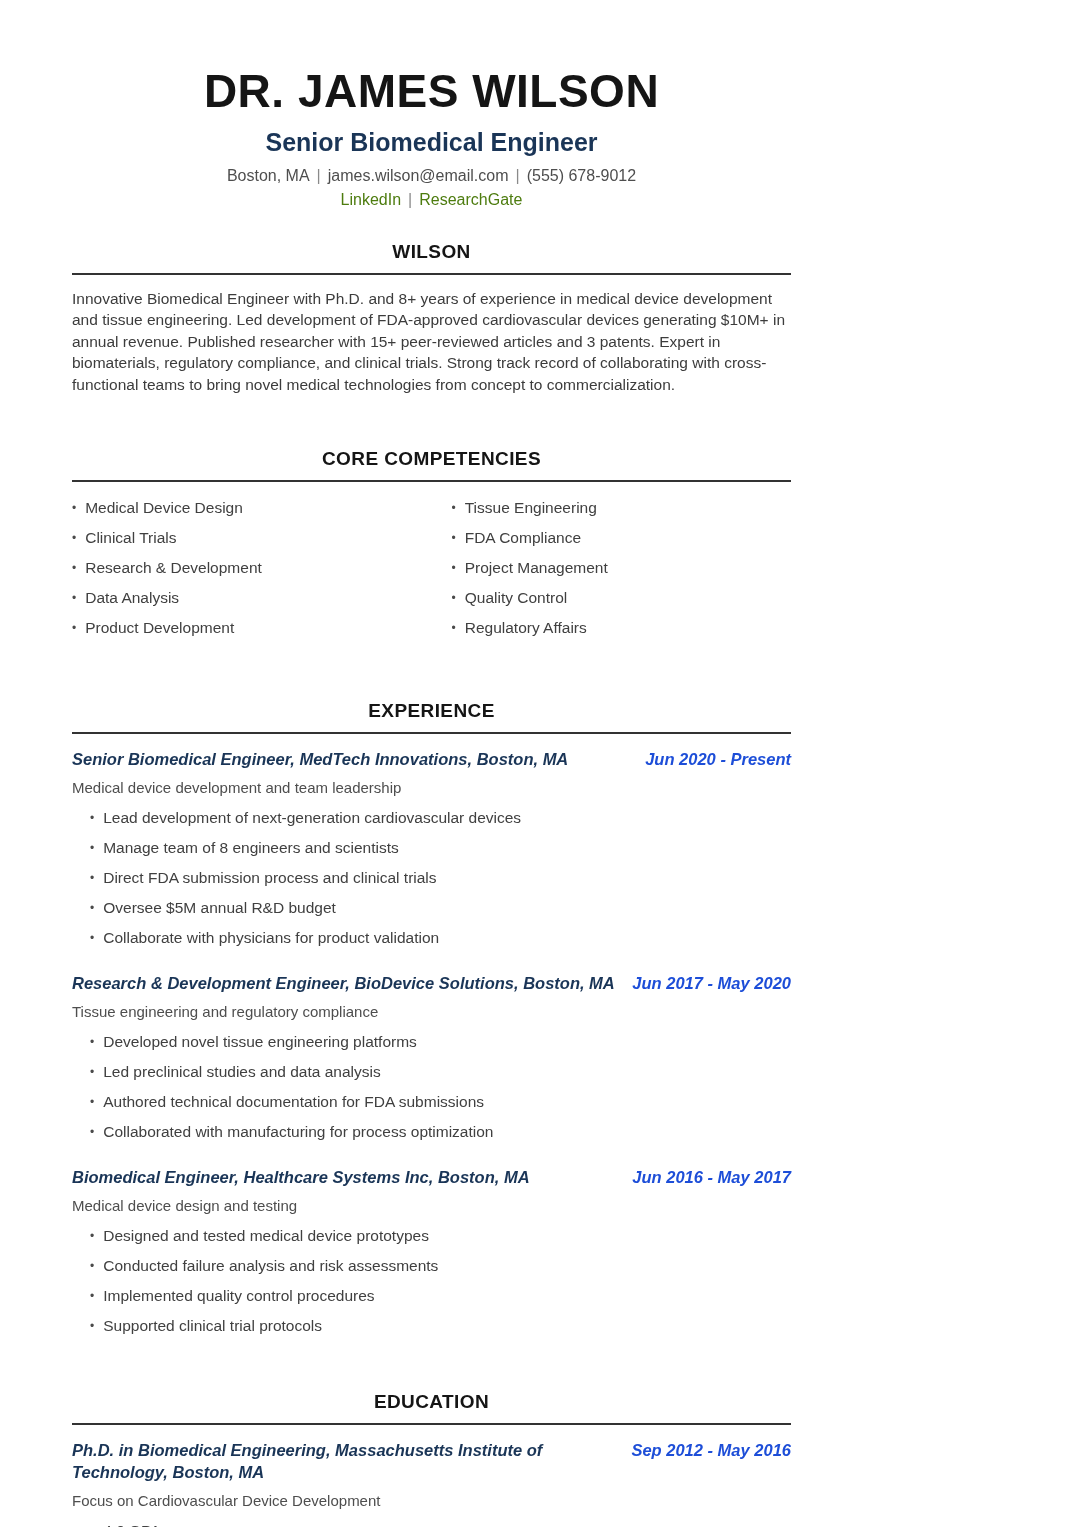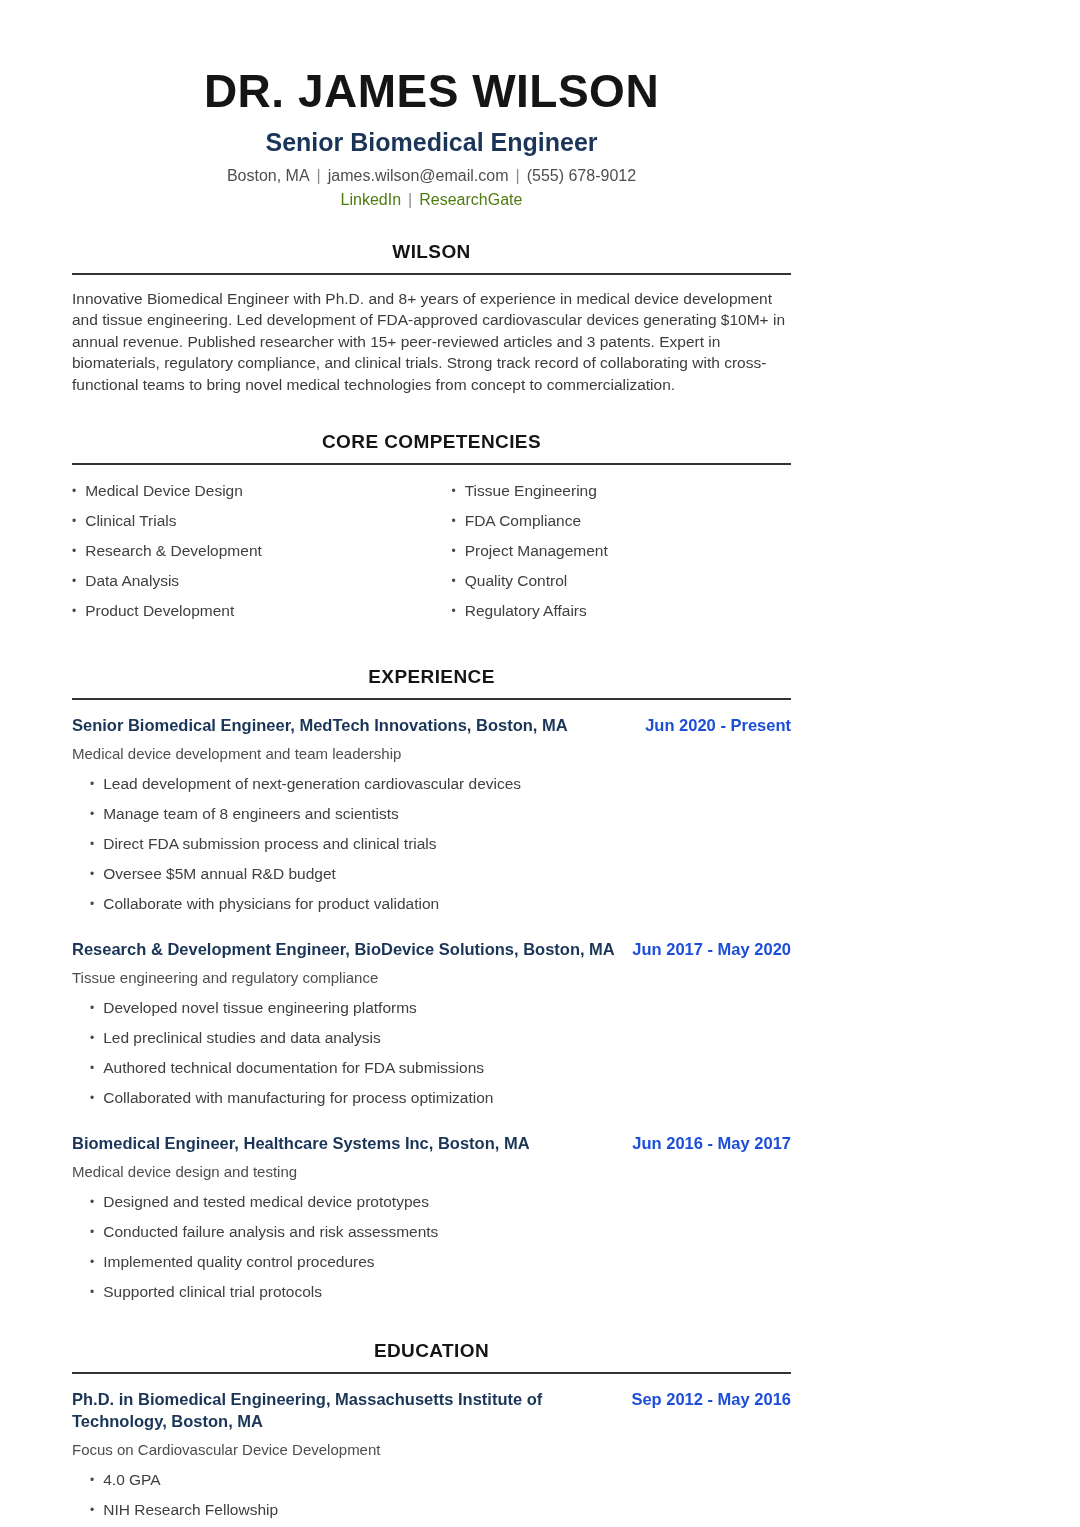--- a/index.html
+++ b/index.html
@@ -40,21 +40,21 @@
   .links { margin-top: 6px; font-size: 16px; }
   .lnk {
     color: #4d7c0f;
     text-underline-offset: 3px;
     cursor: pointer;
     margin-top: 28px;
   }
 
   
   .sec-summary { margin-top: 31px; }
-  .sec { margin-top: 35px; }
+  .sec { margin-top: 52px; }
   .sec-h {
     text-align: center;
     font-size: 19px;
     font-weight: 700;
     letter-spacing: 0.4px;
     color: #151515;
     line-height: 24px;
   }
   .rule {
     height: 2px;
@@ -96,20 +96,21 @@
   }
 
   
   .entry { margin-top: 14px; margin-bottom: 22px; }
   .entry:last-child { margin-bottom: 0; }
   .entry-head {
     display: flex;
     justify-content: space-between;
     align-items: baseline;
     gap: 4px;
+    font-style: italic;
   }
   .entry-title {
     font-size: 16.5px;
     font-weight: 700;
     color: #1a3557;
     line-height: 22px;
   }
   .entry-dates {
     font-size: 16.5px;
     font-weight: 700;

